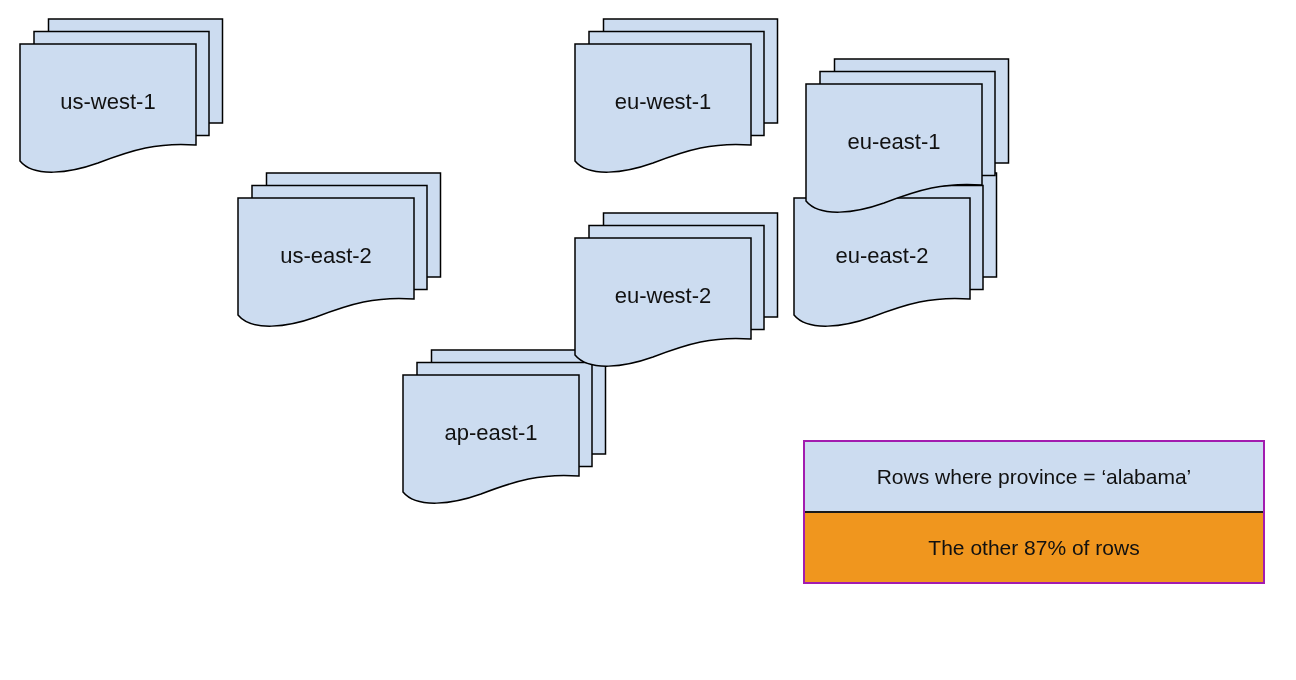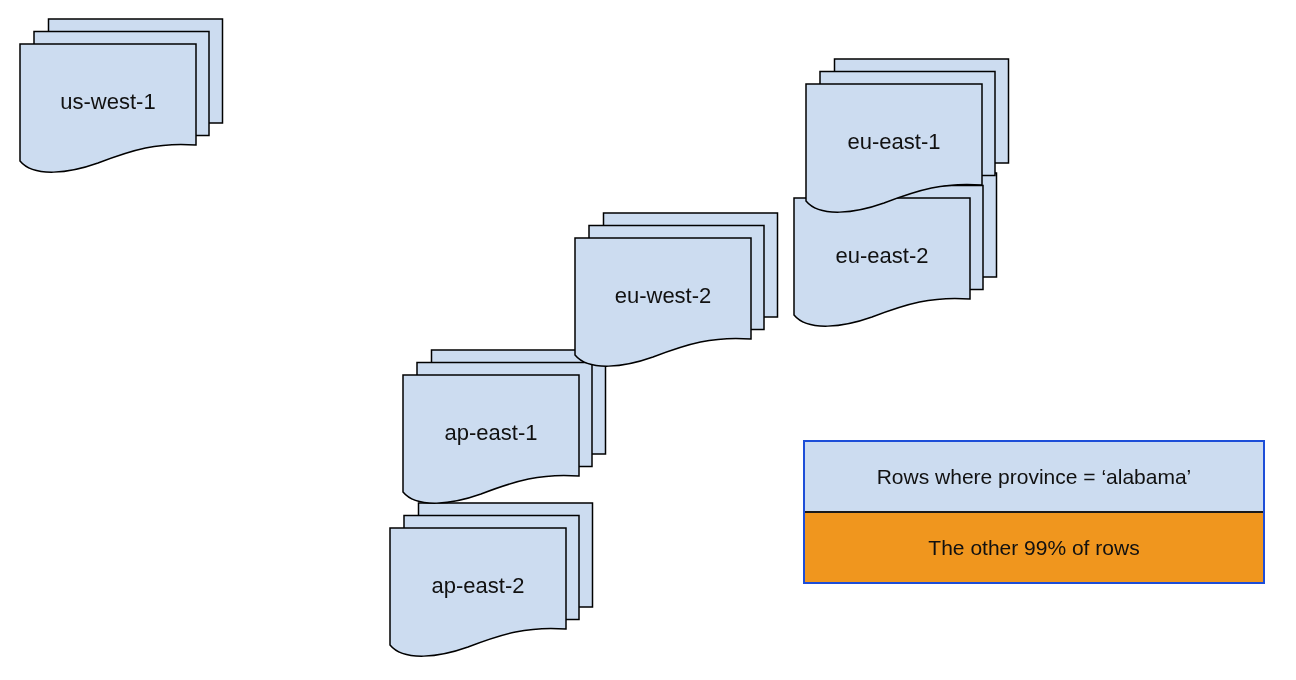--- a/index.html
+++ b/index.html
@@ -9,56 +9,72 @@
   }
   .stack{position:absolute;width:187px;height:157px;}
   .stack svg{display:block;overflow:visible;}
   .doc{fill:var(--doc-fill,#CCDCF0);stroke:#000000;stroke-width:1.5;}
   .region-label{
     font-family:"Liberation Sans",sans-serif;font-size:22px;fill:#111111;
     text-anchor:middle;
   }
   .legend{
     position:absolute;left:803px;top:440px;width:458px;
-    border:2px solid #1d4ed8;background:#fff;z-index:2000;
+    border:2px solid #a21caf;background:#fff;z-index:2000;
   }
   .legend-row{
     height:69px;display:flex;align-items:center;justify-content:center;
     font-size:21px;color:#111111;
   }
   .legend-row + .legend-row{border-top:2px solid #1a1a1a;}
 </style>
 </head>
 <body>
 
 <div class="canvas">
 
   <div class="legend">
     <div class="legend-row" style="background: rgb(204, 220, 240);">
       <span>Rows where province = ‘alabama’</span>
     </div>
     <div class="legend-row" style="background: rgb(240, 150, 30);">
-      <span>The other 99% of rows</span>
+      <span>The other 87% of rows</span>
     </div>
   </div>
 
 <div class="stack" style="left: 19px; top: 18px; z-index: 982; --doc-fill: #CCDCF0;">
       <svg viewBox="0 0 205 157" width="205" height="157">
         <rect class="doc" x="29.5" y="1" width="174" height="104"></rect>
         <rect class="doc" x="15" y="13.5" width="175" height="104"></rect>
         <path class="doc" d="M 1 26 H 177 V 127 C 139 124 113 132 79 145 C 51 155 15 160 1 143 Z"></path>
         <text class="region-label" x="89" y="90.5">us-west-1</text>
       </svg>
     </div>
+    <div class="stack" style="left: 574px; top: 18px; z-index: 982; --doc-fill: #CCDCF0;">
+      <svg viewBox="0 0 205 157" width="205" height="157">
+        <rect class="doc" x="29.5" y="1" width="174" height="104"></rect>
+        <rect class="doc" x="15" y="13.5" width="175" height="104"></rect>
+        <path class="doc" d="M 1 26 H 177 V 127 C 139 124 113 132 79 145 C 51 155 15 160 1 143 Z"></path>
+        <text class="region-label" x="89" y="90.5">eu-west-1</text>
+      </svg>
+    </div>
     <div class="stack" style="left: 805px; top: 18px; z-index: 982; margin-top: 40px; --doc-fill: #CCDCF0;">
       <svg viewBox="0 0 205 157" width="205" height="157">
         <rect class="doc" x="29.5" y="1" width="174" height="104"></rect>
         <rect class="doc" x="15" y="13.5" width="175" height="104"></rect>
         <path class="doc" d="M 1 26 H 177 V 127 C 139 124 113 132 79 145 C 51 155 15 160 1 143 Z"></path>
         <text class="region-label" x="89" y="90.5">eu-east-1</text>
+      </svg>
+    </div>
+    <div class="stack" style="left: 237px; top: 172px; z-index: 828; --doc-fill: #CCDCF0;">
+      <svg viewBox="0 0 205 157" width="205" height="157">
+        <rect class="doc" x="29.5" y="1" width="174" height="104"></rect>
+        <rect class="doc" x="15" y="13.5" width="175" height="104"></rect>
+        <path class="doc" d="M 1 26 H 177 V 127 C 139 124 113 132 79 145 C 51 155 15 160 1 143 Z"></path>
+        <text class="region-label" x="89" y="90.5">us-east-2</text>
       </svg>
     </div>
     <div class="stack" style="left: 574px; top: 172px; z-index: 828; margin-top: 40px; --doc-fill: #CCDCF0;">
       <svg viewBox="0 0 205 157" width="205" height="157">
         <rect class="doc" x="29.5" y="1" width="174" height="104"></rect>
         <rect class="doc" x="15" y="13.5" width="175" height="104"></rect>
         <path class="doc" d="M 1 26 H 177 V 127 C 139 124 113 132 79 145 C 51 155 15 160 1 143 Z"></path>
         <text class="region-label" x="89" y="90.5">eu-west-2</text>
       </svg>
     </div>
@@ -71,21 +87,13 @@
       </svg>
     </div>
     <div class="stack" style="left: 402px; top: 349px; z-index: 651; --doc-fill: #CCDCF0;">
       <svg viewBox="0 0 205 157" width="205" height="157">
         <rect class="doc" x="29.5" y="1" width="174" height="104"></rect>
         <rect class="doc" x="15" y="13.5" width="175" height="104"></rect>
         <path class="doc" d="M 1 26 H 177 V 127 C 139 124 113 132 79 145 C 51 155 15 160 1 143 Z"></path>
         <text class="region-label" x="89" y="90.5">ap-east-1</text>
       </svg>
     </div>
-    <div class="stack" style="left: 389px; top: 502px; z-index: 498; --doc-fill: #CCDCF0;">
-      <svg viewBox="0 0 205 157" width="205" height="157">
-        <rect class="doc" x="29.5" y="1" width="174" height="104"></rect>
-        <rect class="doc" x="15" y="13.5" width="175" height="104"></rect>
-        <path class="doc" d="M 1 26 H 177 V 127 C 139 124 113 132 79 145 C 51 155 15 160 1 143 Z"></path>
-        <text class="region-label" x="89" y="90.5">ap-east-2</text>
-      </svg>
-    </div>
   </div>
 
 </body></html>

